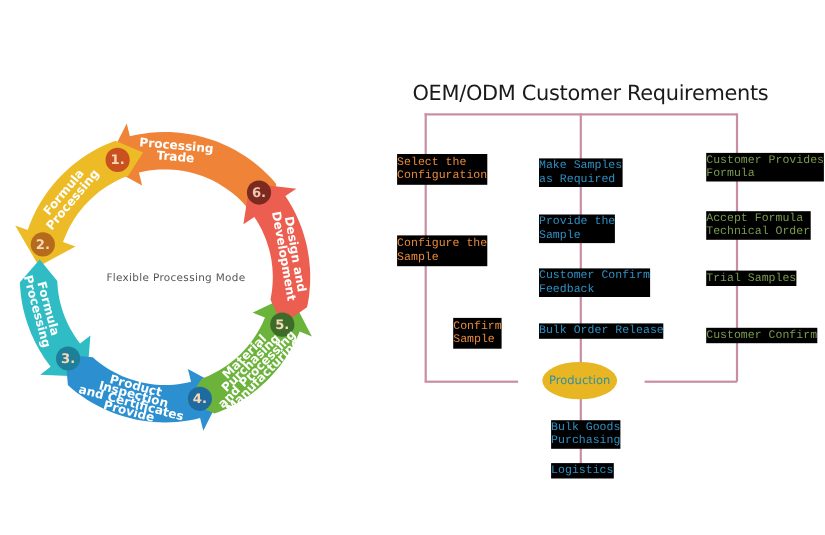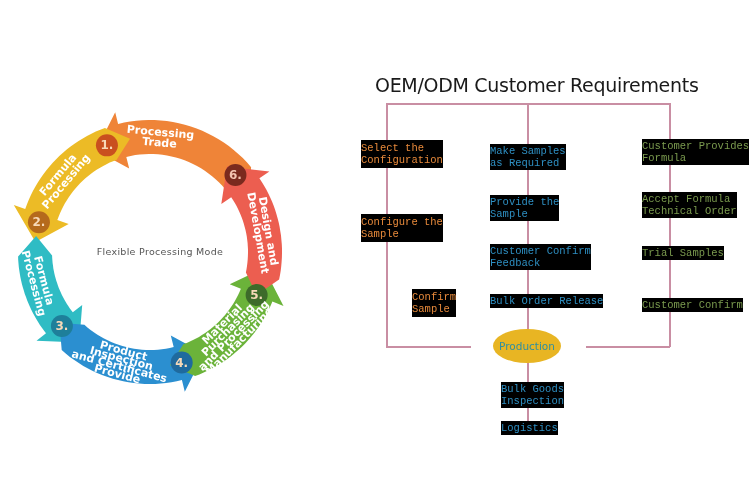--- a/index.html
+++ b/index.html
@@ -77,14 +77,14 @@
  Formula</div>
 <div class="req green" style="left:630px;top:192px;padding:1px 0;">Accept Formula
 Technical Order</div>
 <div class="req green" style="left:630px;top:246px;padding:1px 0;">Trial Samples</div>
 <div class="req green" style="left:630px;top:298px;padding:1px 0;">Customer Confirm</div>
 
 <div class="prod">
     <span>Production</span>
   </div>
 <div class="req blue" style="left:501px;top:382px;padding:1px 0;">Bulk Goods
-Inspection</div>
+Purchasing</div>
 <div class="req blue" style="left:501px;top:421px;padding:1px 0;text-align:right;">Logistics</div>
 
 </body></html>

